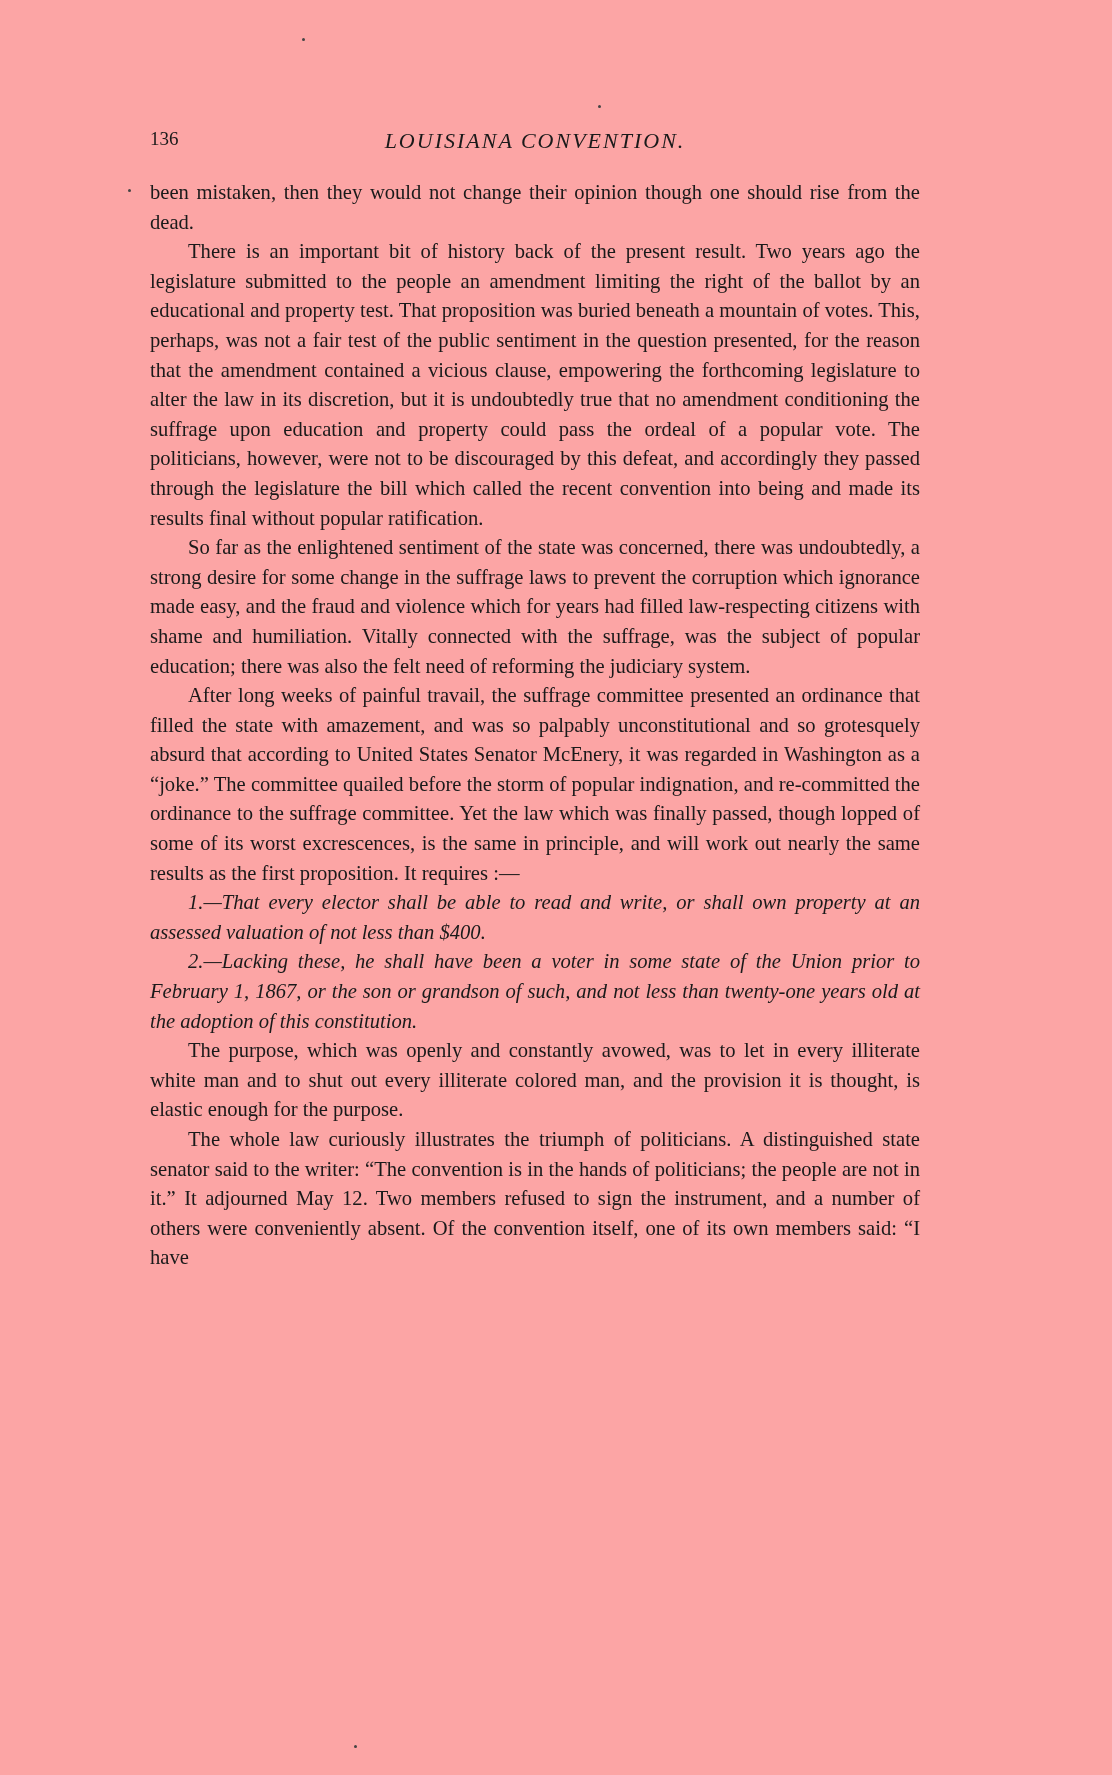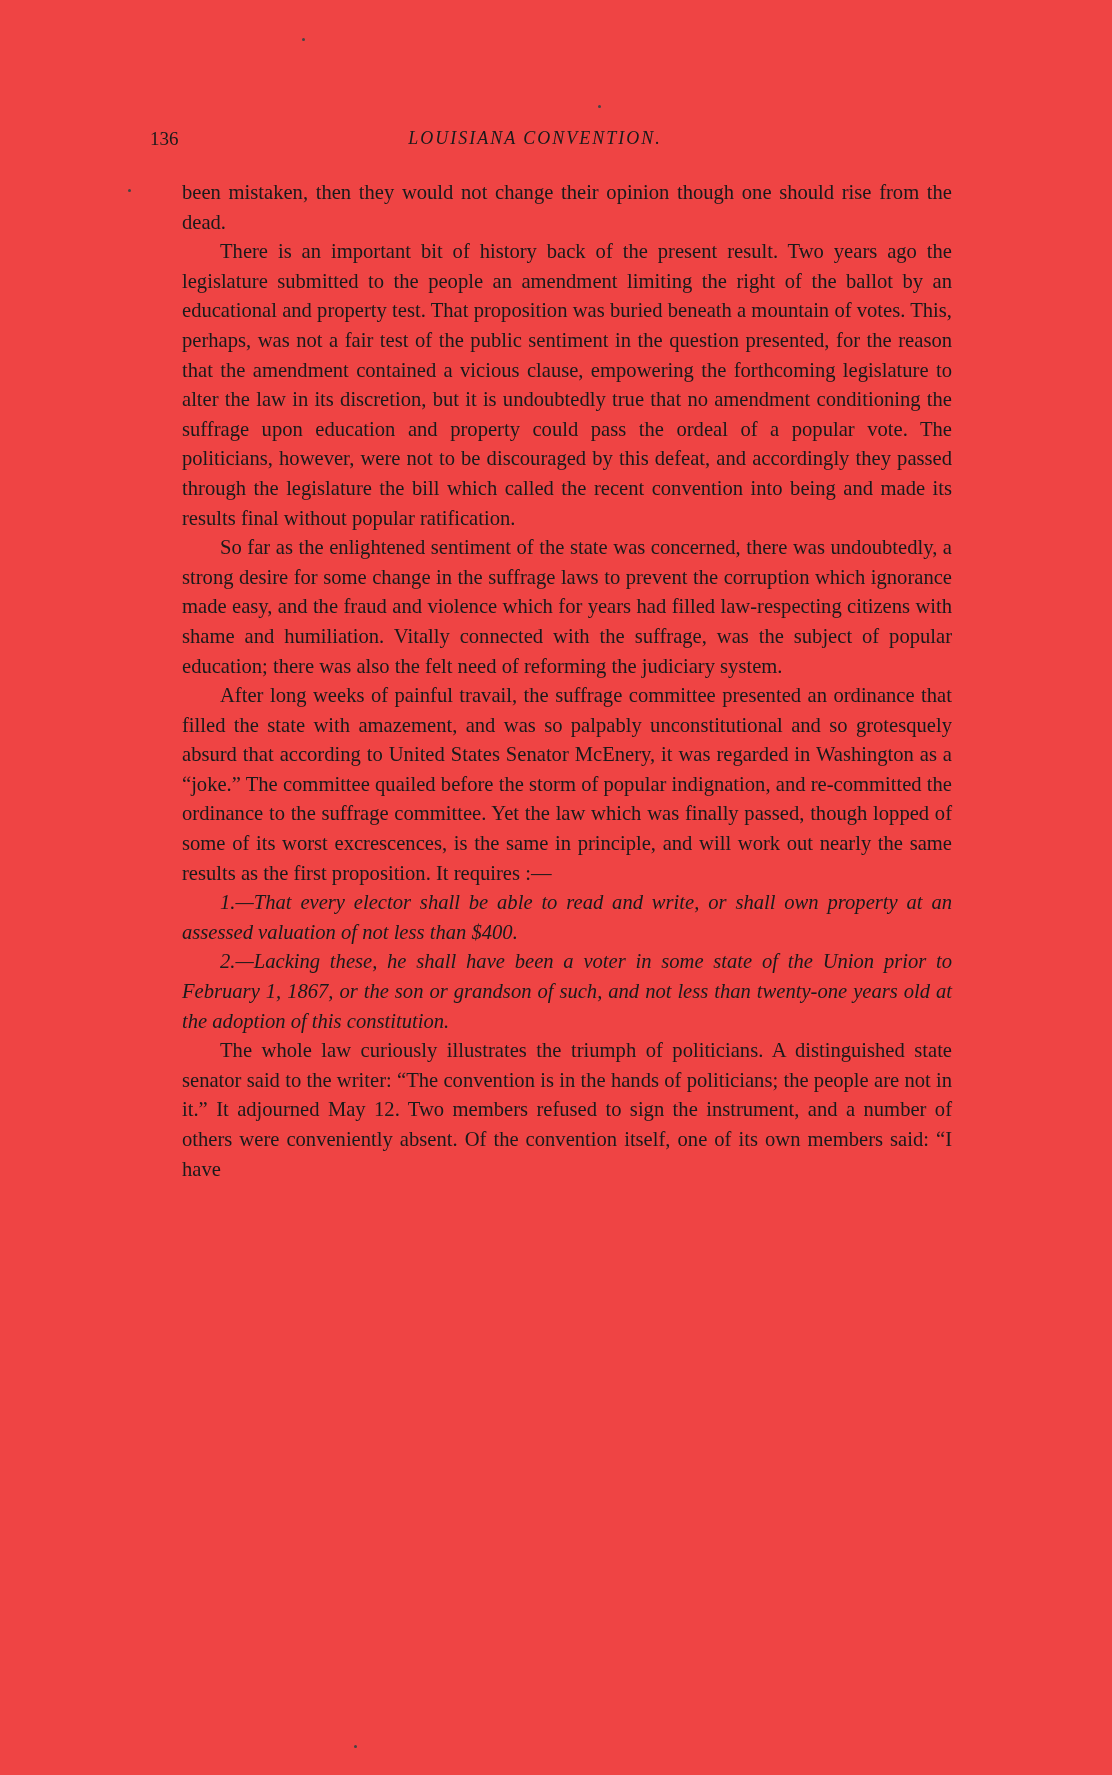--- a/index.html
+++ b/index.html
@@ -1,29 +1,29 @@
 <!DOCTYPE html>
 <html><head>
 <meta charset="utf-8">
 <style>
   html, body { margin: 0; padding: 0; background: #ffffff; }
   body { width: 1112px; height: 1775px; position: relative; overflow: hidden; }
   .page {
-    position: absolute; left: 0; top: 0; width: 1112px; height: 1775px; background: #ef4444;
+    position: absolute; left: 0; top: 0; width: 1112px; height: 1775px; background: #fca5a5;
     font-family: "Liberation Serif", "DejaVu Serif", serif; color: #1a1a1a;
   }
   .header { position: absolute; top: 128px; left: 150px; width: 770px; height: 30px; }
   .page-number { position: absolute; left: 0; top: 0; font-size: 19px; }
   .running-head {
     position: absolute; left: 0; right: 0; top: 0; text-align: center;
-    font-style: italic; font-size: 18px; letter-spacing: 2px;
+    font-style: italic; font-size: 22px; letter-spacing: 2px;
   }
   .body-text {
     position: absolute; left: 150px; top: 178px; width: 770px;
-    font-size: 20.6px; line-height: 29.6px; text-align: justify; margin-left: 32px;
+    font-size: 20.6px; line-height: 29.6px; text-align: justify;
   }
   .body-text p { margin: 0; text-indent: 0; }
   .body-text p.indent { text-indent: 38px; }
   .body-text p.item { text-indent: 38px; font-style: italic; }
   .mark { position: absolute; width: 3px; height: 3px; background: #444; border-radius: 50%; }
 </style>
 </head>
 <body>
 
 <div class="page">
@@ -32,20 +32,21 @@
     <div class="running-head">LOUISIANA CONVENTION.</div>
   </div>
 
   <div class="body-text">
     <p>been mistaken, then they would not change their opinion though one should rise from the dead.</p>
     <p class="indent">There is an important bit of history back of the present result. Two years ago the legislature submitted to the people an amendment limiting the right of the ballot by an educational and property test. That proposition was buried beneath a mountain of votes. This, perhaps, was not a fair test of the public sentiment in the question presented, for the reason that the amendment contained a vicious clause, empowering the forthcoming legislature to alter the law in its discretion, but it is undoubtedly true that no amendment conditioning the suffrage upon education and property could pass the ordeal of a popular vote. The politicians, however, were not to be discouraged by this defeat, and accordingly they passed through the legislature the bill which called the recent convention into being and made its results final without popular ratification.</p>
     <p class="indent">So far as the enlightened sentiment of the state was concerned, there was undoubtedly, a strong desire for some change in the suffrage laws to prevent the corruption which ignorance made easy, and the fraud and violence which for years had filled law-respecting citizens with shame and humiliation. Vitally connected with the suffrage, was the subject of popular education; there was also the felt need of reforming the judiciary system.</p>
     <p class="indent">After long weeks of painful travail, the suffrage committee presented an ordinance that filled the state with amazement, and was so palpably unconstitutional and so grotesquely absurd that according to United States Senator McEnery, it was regarded in Washington as a “joke.” The committee quailed before the storm of popular indignation, and re-committed the ordinance to the suffrage committee. Yet the law which was finally passed, though lopped of some of its worst excrescences, is the same in principle, and will work out nearly the same results as the first proposition. It requires :—</p>
     <p class="item">1.—That every elector shall be able to read and write, or shall own property at an assessed valuation of not less than $400.</p>
     <p class="item">2.—Lacking these, he shall have been a voter in some state of the Union prior to February 1, 1867, or the son or grandson of such, and not less than twenty-one years old at the adoption of this constitution.</p>
+    <p class="indent">The purpose, which was openly and constantly avowed, was to let in every illiterate white man and to shut out every illiterate colored man, and the provision it is thought, is elastic enough for the purpose.</p>
     <p class="indent">The whole law curiously illustrates the triumph of politicians. A distinguished state senator said to the writer: “The convention is in the hands of politicians; the people are not in it.” It adjourned May 12. Two members refused to sign the instrument, and a number of others were conveniently absent. Of the convention itself, one of its own members said: “I have</p>
   </div>
 
   <span class="mark" style="left:302px;top:38px;"></span>
   <span class="mark" style="left:598px;top:105px;"></span>
   <span class="mark" style="left:128px;top:189px;"></span>
   <span class="mark" style="left:354px;top:1745px;"></span>
 </div>
 
 </body></html>

